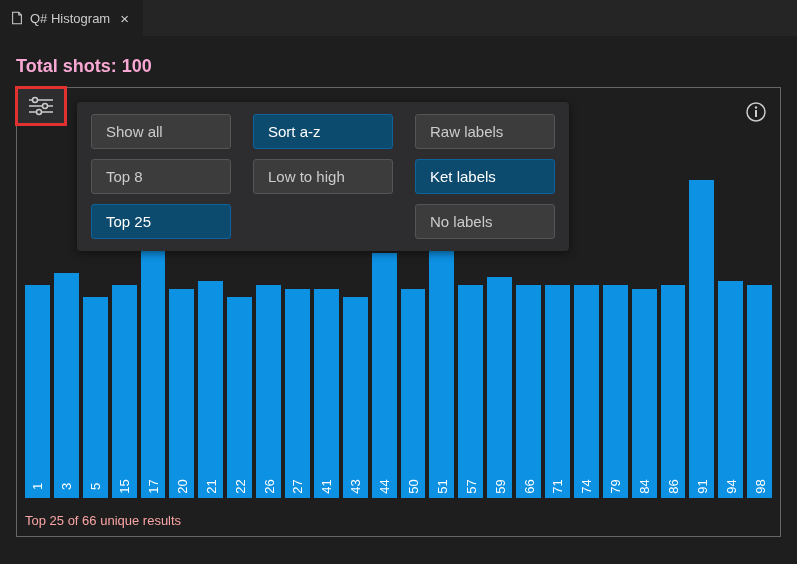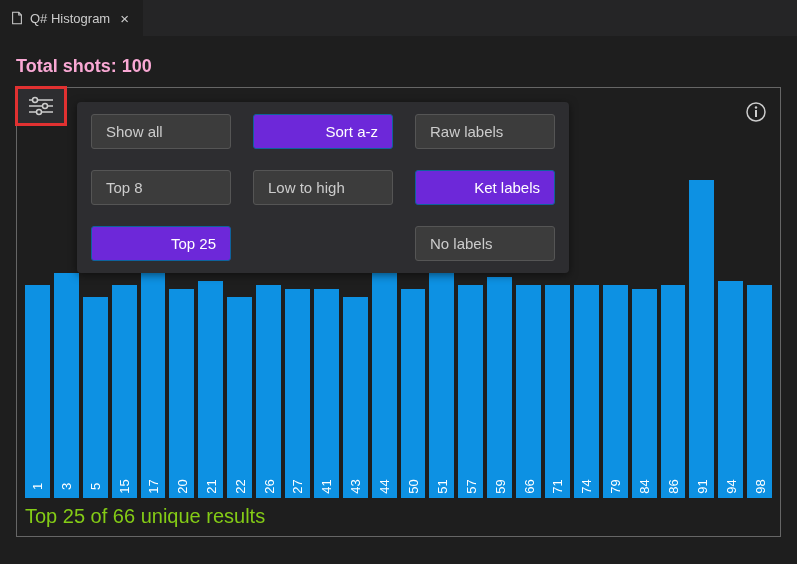--- a/index.html
+++ b/index.html
@@ -83,37 +83,36 @@
       border-radius: 4px;
       padding: 12px 14px;
       display: flex;
       gap: 22px;
       z-index: 5;
       box-shadow: 0 2px 8px rgba(0,0,0,0.5);
     }
     .btn-col {
       display: flex;
       flex-direction: column;
-      gap: 21px;
+      gap: 10px;
     }
     .opt-btn {
       background: #3c3c3c;
       border: 1px solid #555;
       color: #cccccc;
       font-size: 15px;
       padding: 8px 14px;
       text-align: left;
       border-radius: 3px;
       width: 140px;
     }
     .opt-btn.active {
-      background: #6d28d9;
+      background: #0c4a6e;
       border-color: #0e639c;
       color: #fff;
-      text-align: right;
     }
     .bars-area {
       position: absolute;
       left: 8px;
       right: 8px;
       bottom: 38px;
       top: 8px;
       display: flex;
       align-items: flex-end;
       gap: 4px;
@@ -138,22 +137,22 @@
       transform: translateX(-50%) rotate(-90deg);
       transform-origin: center;
       font-size: 13px;
       color: #fff;
       white-space: nowrap;
     }
     .footer-text {
       position: absolute;
       left: 8px;
       bottom: 8px;
-      font-size: 20px;
-      color: #84cc16;
+      font-size: 13px;
+      color: #fca5a5;
     }
   </style>
 </head>
 <body>
 
 <div class="tab-bar">
   <div class="tab">
     <span class="file-icon">
       <svg width="14" height="14" viewBox="0 0 16 16" fill="none" stroke="#cccccc" stroke-width="1.2">
         <path d="M3 1.5h7l3 3v10H3z"></path>

